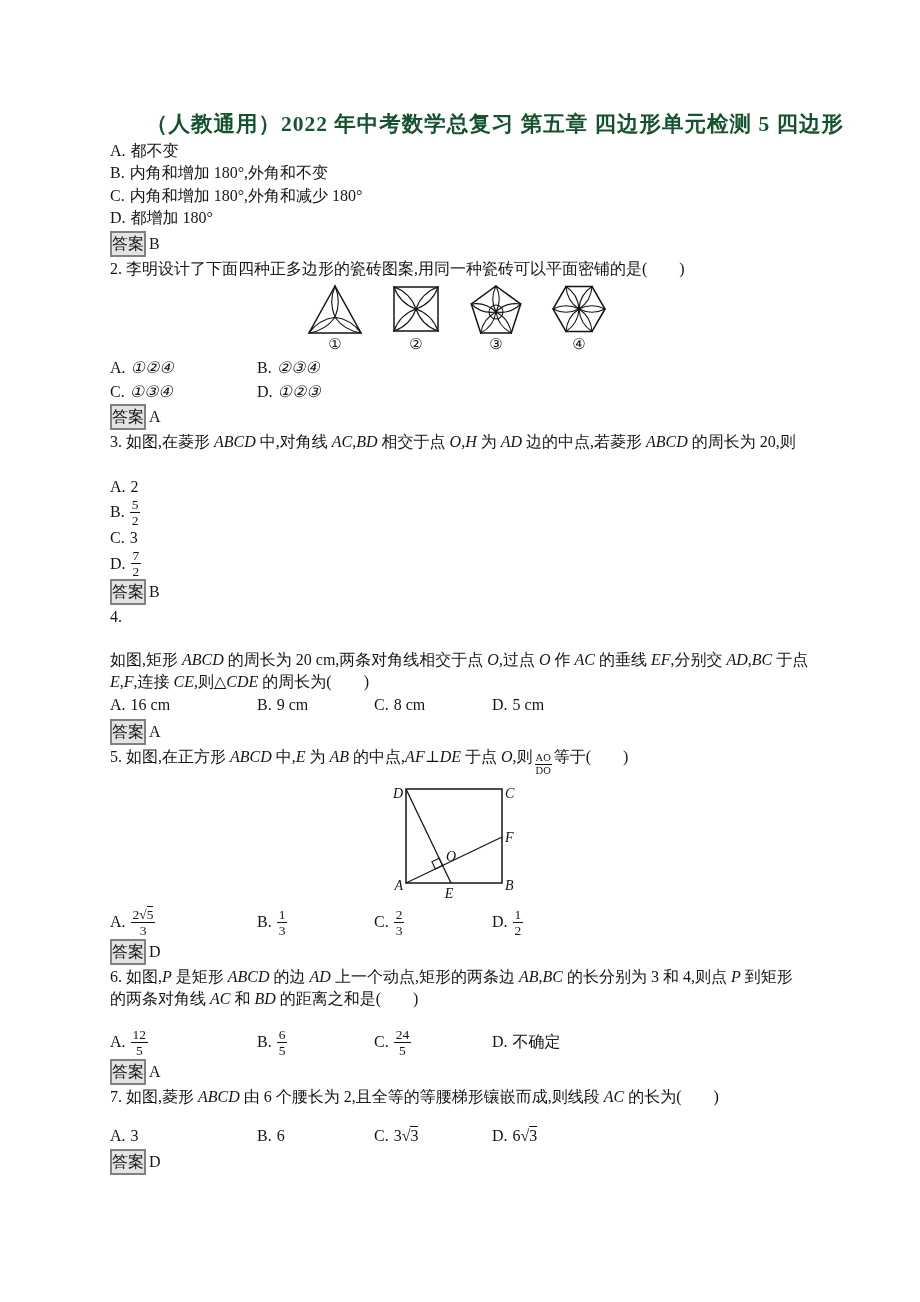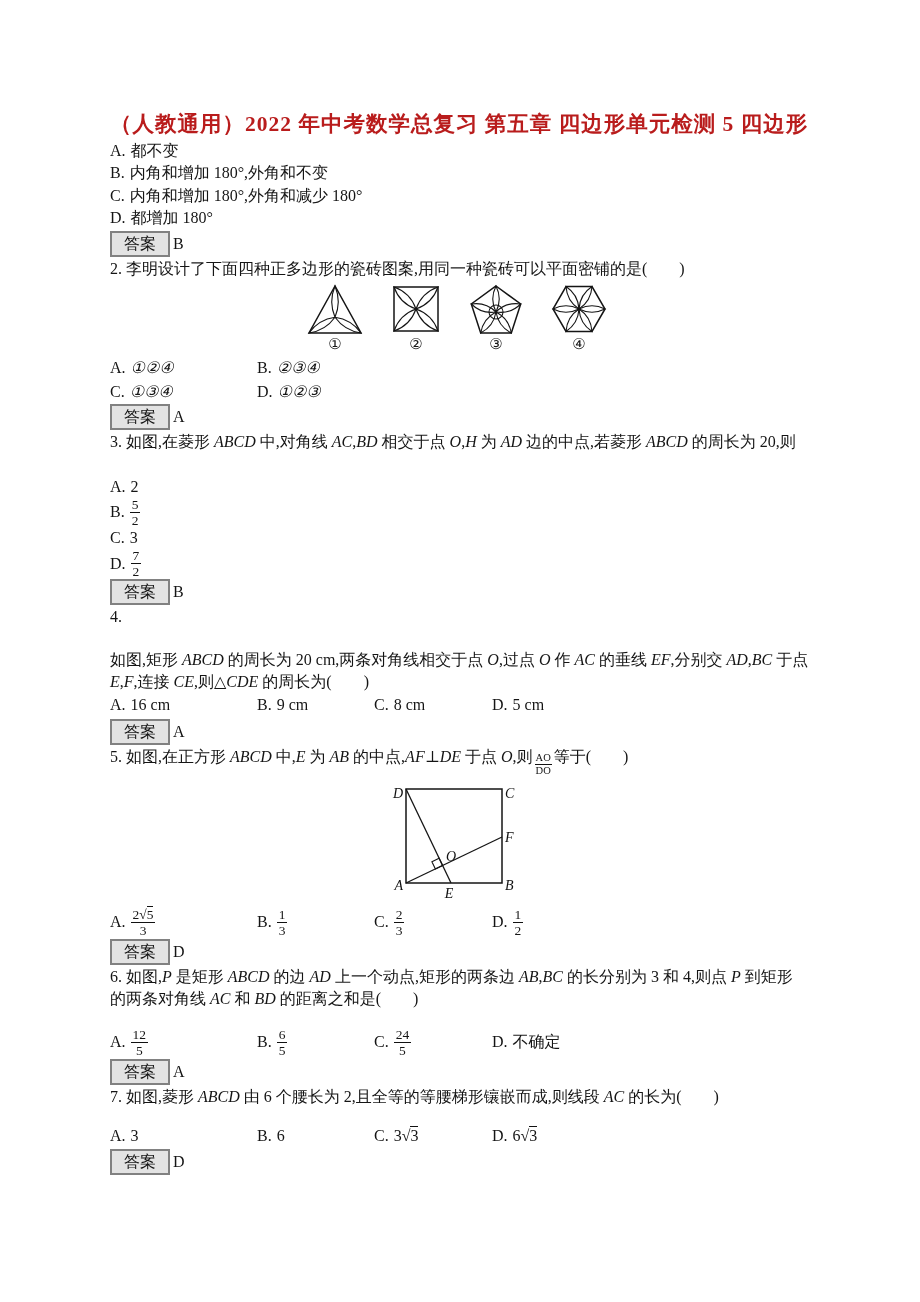--- a/index.html
+++ b/index.html
@@ -35,37 +35,37 @@
   .opt{display:inline-flex;align-items:center;}
   .opt-label{margin-right:5px;}
   .frac{display:inline-flex;flex-direction:column;align-items:center;font-size:13.5px;line-height:1.12;text-align:center;}
   .frac .fn{display:block;border-bottom:1px solid #111;padding:0 2px;}
   .frac .fd{display:block;padding:0 2px;}
   .ifrac{display:inline-flex;flex-direction:column;align-items:center;font-size:10.5px;line-height:1.15;vertical-align:1px;margin:0 2px;text-align:right;}
   .ifrac .fn{border-bottom:1px solid #111;padding:0 1px;}
   .sqrt{white-space:nowrap;}
   .ov{border-top:1.3px solid #111;}
   .ans-row{height:26px;display:flex;align-items:center;margin:1px 0;}
-  .ans-box{display:inline-block;border:2px solid #818181;background:#e3e3e3;padding:0 12px;line-height:22px;}
+  .ans-box{display:inline-block;border:2px solid #818181;background:#e3e3e3;padding:0 0;line-height:22px;}
   .ans-letter{margin-left:3px;}
   .figure-row{display:flex;align-items:flex-end;gap:26px;margin:2px 0 3px 196px;}
   .tile{display:flex;flex-direction:column;align-items:center;}
   .tile-label{font-size:15px;line-height:17px;margin-top:0;}
   .figure-sq{margin:0 0 2px 262px;}
   .oln{fill:none;stroke:#151515;stroke-width:1.5;}
   .sline{fill:none;stroke:#151515;stroke-width:1.3;}
   .ptl{fill:none;stroke:#151515;stroke-width:1.1;}
   .vlabel{font-family:"Liberation Serif","DejaVu Serif",serif;font-style:italic;font-size:14px;fill:#111;}
   i{font-style:italic;}
 </style>
 </head>
 <body>
 
 <div class="page">
-  <h1 class="title" style="color: #b91c1c;">（人教通用）2022 年中考数学总复习 第五章 四边形单元检测 5 四边形</h1>
+  <h1 class="title" style="color: #14532d; text-align: center;">（人教通用）2022 年中考数学总复习 第五章 四边形单元检测 5 四边形</h1>
   <div id="questions">
       <div class="question">
         <div class="line optline"><span class="opt">
             <span class="opt-label">A.</span>
             <span class="opt-text">都不变</span>
           </span></div>
         <div class="line optline"><span class="opt">
             <span class="opt-label">B.</span>
             <span class="opt-text">内角和增加 180°,外角和不变</span>
           </span></div>

